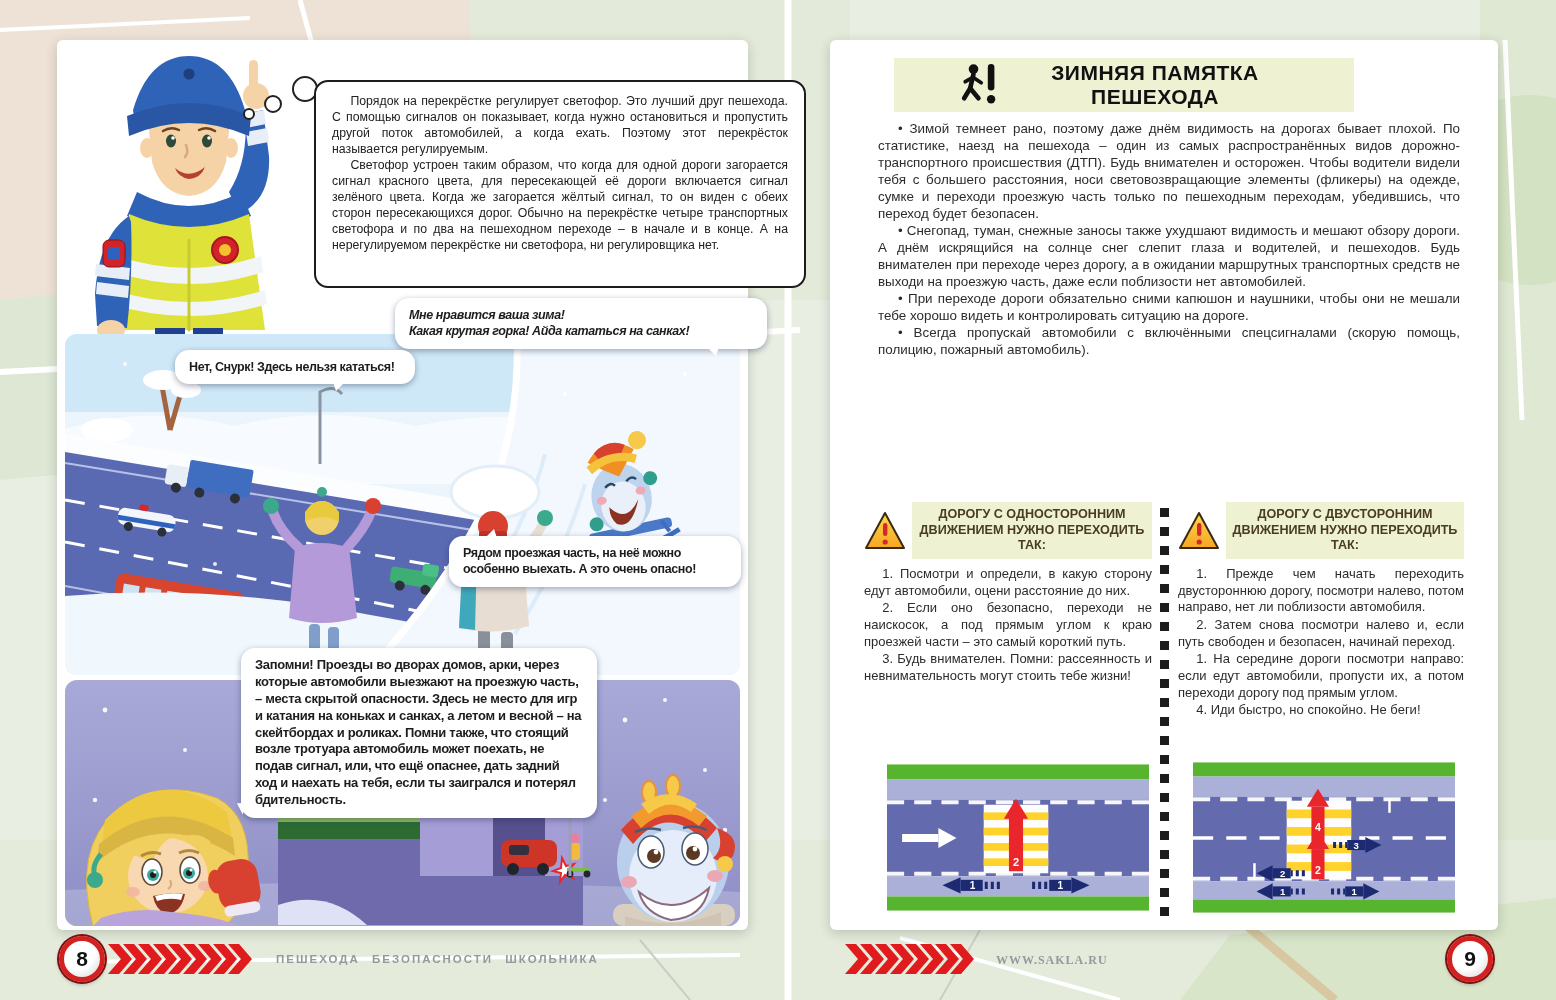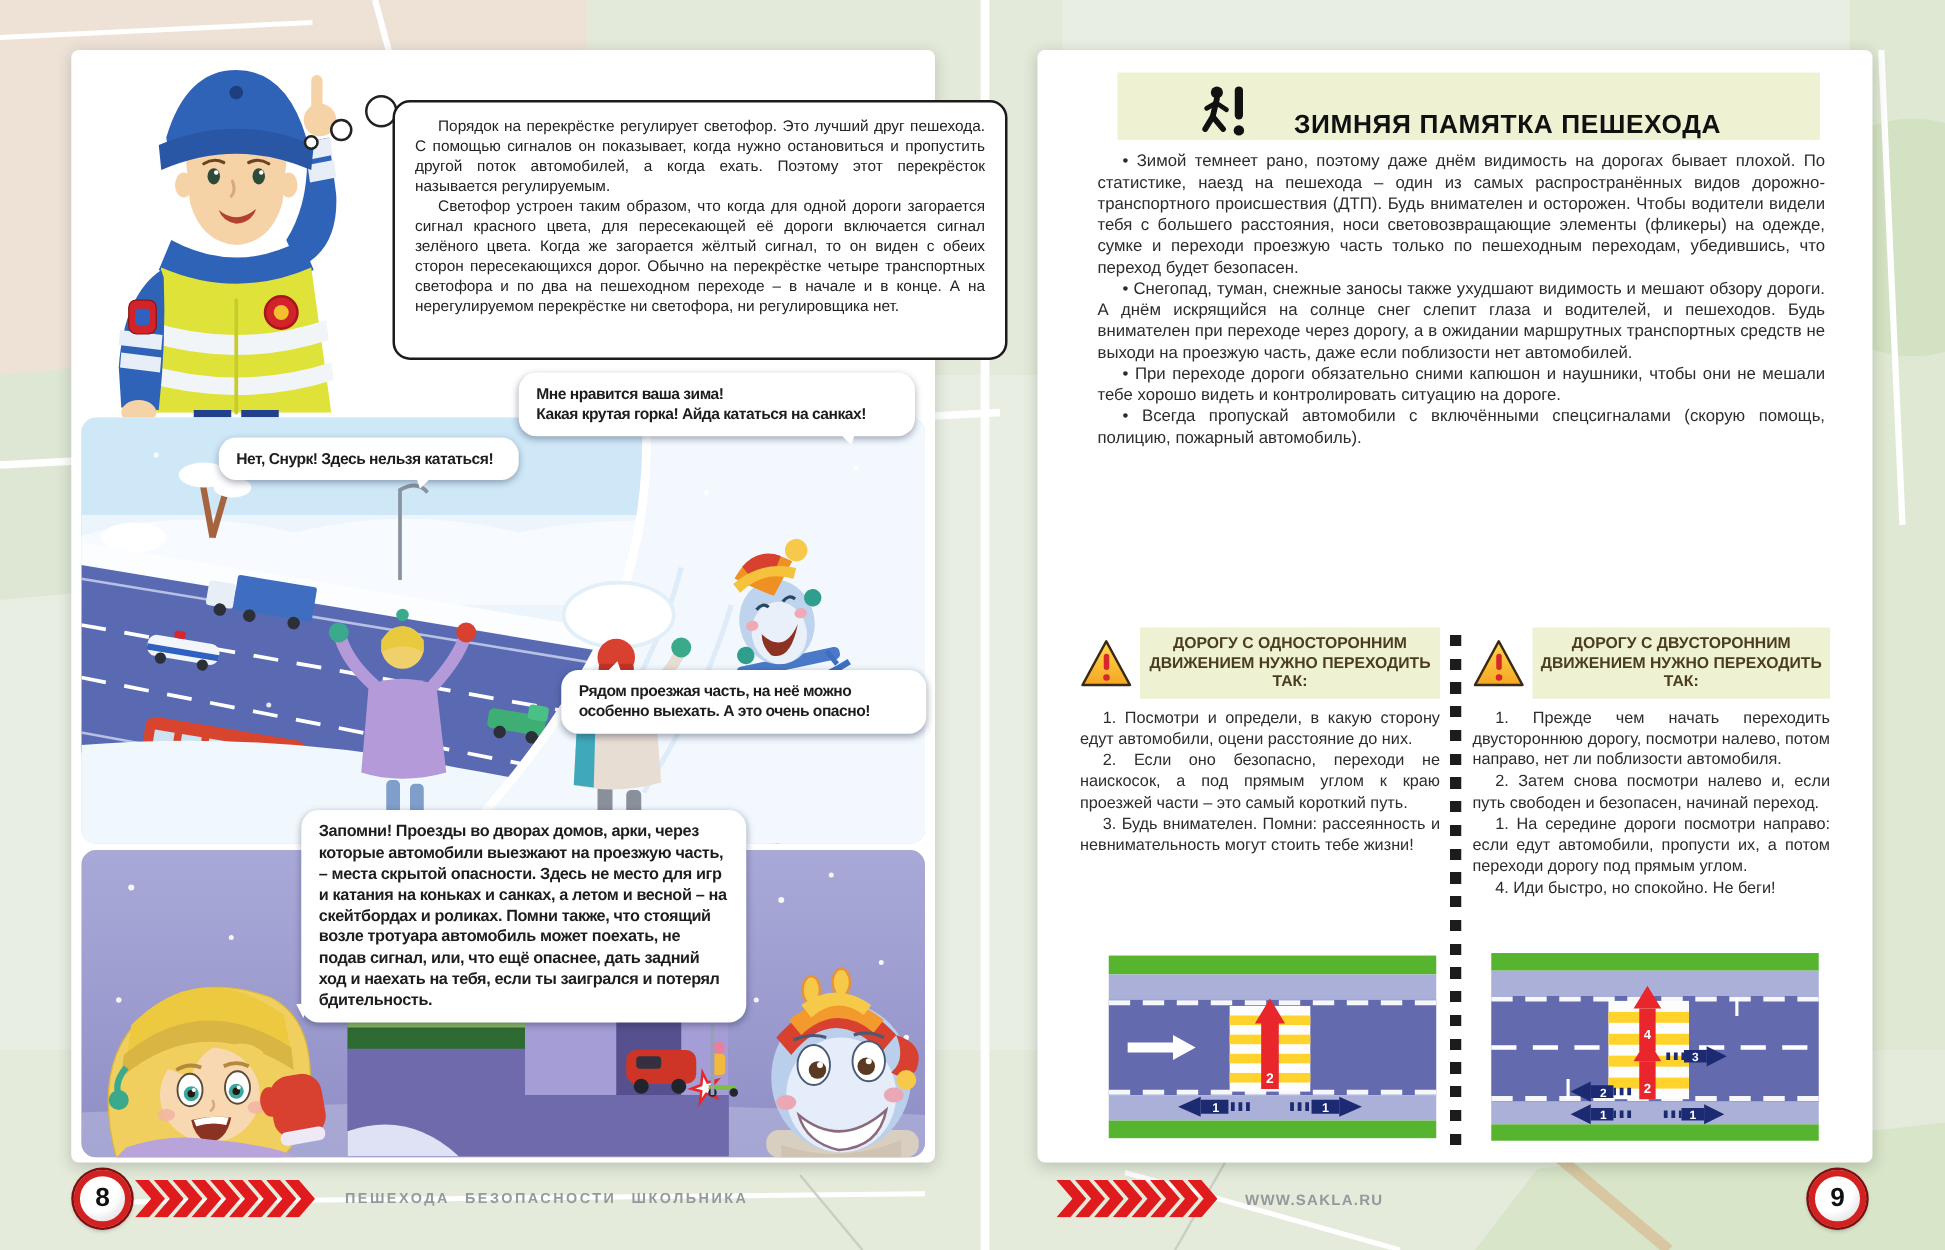--- a/index.html
+++ b/index.html
@@ -24,32 +24,32 @@
   #introbox p{margin:0;text-indent:1.5em;}
   .panel{position:absolute;border-radius:12px;overflow:hidden;background:#cfe8f8;}
   #panel1{left:8px;top:294px;width:675px;height:341px;}
   #panel2{left:8px;top:640px;width:675px;height:246px;}
 
   .bubble{position:absolute;background:#fff;border-radius:14px;padding:9px 14px;
           font-weight:bold;letter-spacing:-0.4px;font-size:12.5px;line-height:1.3;
           color:#1d1d1d;box-shadow:0 2px 6px rgba(30,40,70,.4);
           white-space:pre-line;z-index:6;}
   .bubble:after{content:"";position:absolute;border:9px solid transparent;}
-  #bubble-snurk{left:358px;top:258px;width:317px;}
+  #bubble-snurk{left:338px;top:258px;width:372px;font-style:italic;}
   #bubble-snurk:after{bottom:-16px;right:48px;border-top-color:#fff;border-right-width:3px;}
   #bubble-girl{left:118px;top:310px;width:240px;}
   #bubble-girl:after{bottom:-16px;left:66%;border-top-color:#fff;border-left-width:3px;}
   #bubble-road{left:392px;top:496px;width:292px;}
   #bubble-road:after{top:-16px;left:36px;border-bottom-color:#fff;border-right-width:3px;}
   #bubble-remember{left:184px;top:608px;width:356px;font-size:13px;letter-spacing:-0.3px;}
   #bubble-remember:after{bottom:6px;left:-14px;border-right-color:#fff;border-top-width:3px;transform:rotate(18deg);}
 
   
-  #banner{position:absolute;left:64px;top:18px;width:562px;height:54px;
-          background:#eef2d3;display:flex;align-items:flex-end;}
+  #banner{position:absolute;left:64px;top:18px;width:460px;height:54px;
+          background:#eef2d3;display:flex;align-items:center;}
   #banner .icon-wrap{margin-left:62px;flex:0 0 auto;}
   #page-title{flex:1;text-align:center;font-weight:bold;font-size:21px;
               letter-spacing:.5px;color:#111;padding-right:46px;}
   #body-text{position:absolute;left:48px;top:80px;width:582px;
              font-size:13.4px;line-height:1.27;text-align:justify;color:#2c2c2c;}
   #body-text p{margin:0;text-indent:1.5em;}
 
   .col{position:absolute;width:288px;}
   #col1{left:34px;top:462px;}
   #col2{left:348px;top:462px;width:286px;}
@@ -74,21 +74,21 @@
          font-weight:bold;font-size:21px;color:#111;}
   #badge-left{left:59px;top:936px;}
   #badge-right{left:1447px;top:936px;}
   .chevrons{position:absolute;display:flex;top:944px;}
   #chev-left{left:108px;}
   #chev-right{left:845px;}
   .chev{width:24px;height:30px;margin-right:-9px;background:#e01b1d;
         clip-path:polygon(0 0,46% 0,100% 50%,46% 100%,0 100%,54% 50%);}
   .footer-label{position:absolute;top:953px;font-weight:bold;color:#94999d;}
   #label-left{left:276px;font-size:11.5px;letter-spacing:2px;word-spacing:7px;}
-  #label-right{left:996px;font-size:12px;letter-spacing:1px;}
+  #label-right{left:996px;font-size:12px;letter-spacing:1px;font-family:Liberation Serif, serif;}
 
   .svgtext{font-family:"Liberation Sans",sans-serif;font-weight:bold;}
 </style>
 </head>
 <body>
 
 <div class="canvas">
 
   <svg class="abs" id="map-bg" width="1556" height="1000" viewBox="0 0 1556 1000" style="left:0;top:0;">
     <rect width="1556" height="1000" fill="#e9eee3"></rect>

